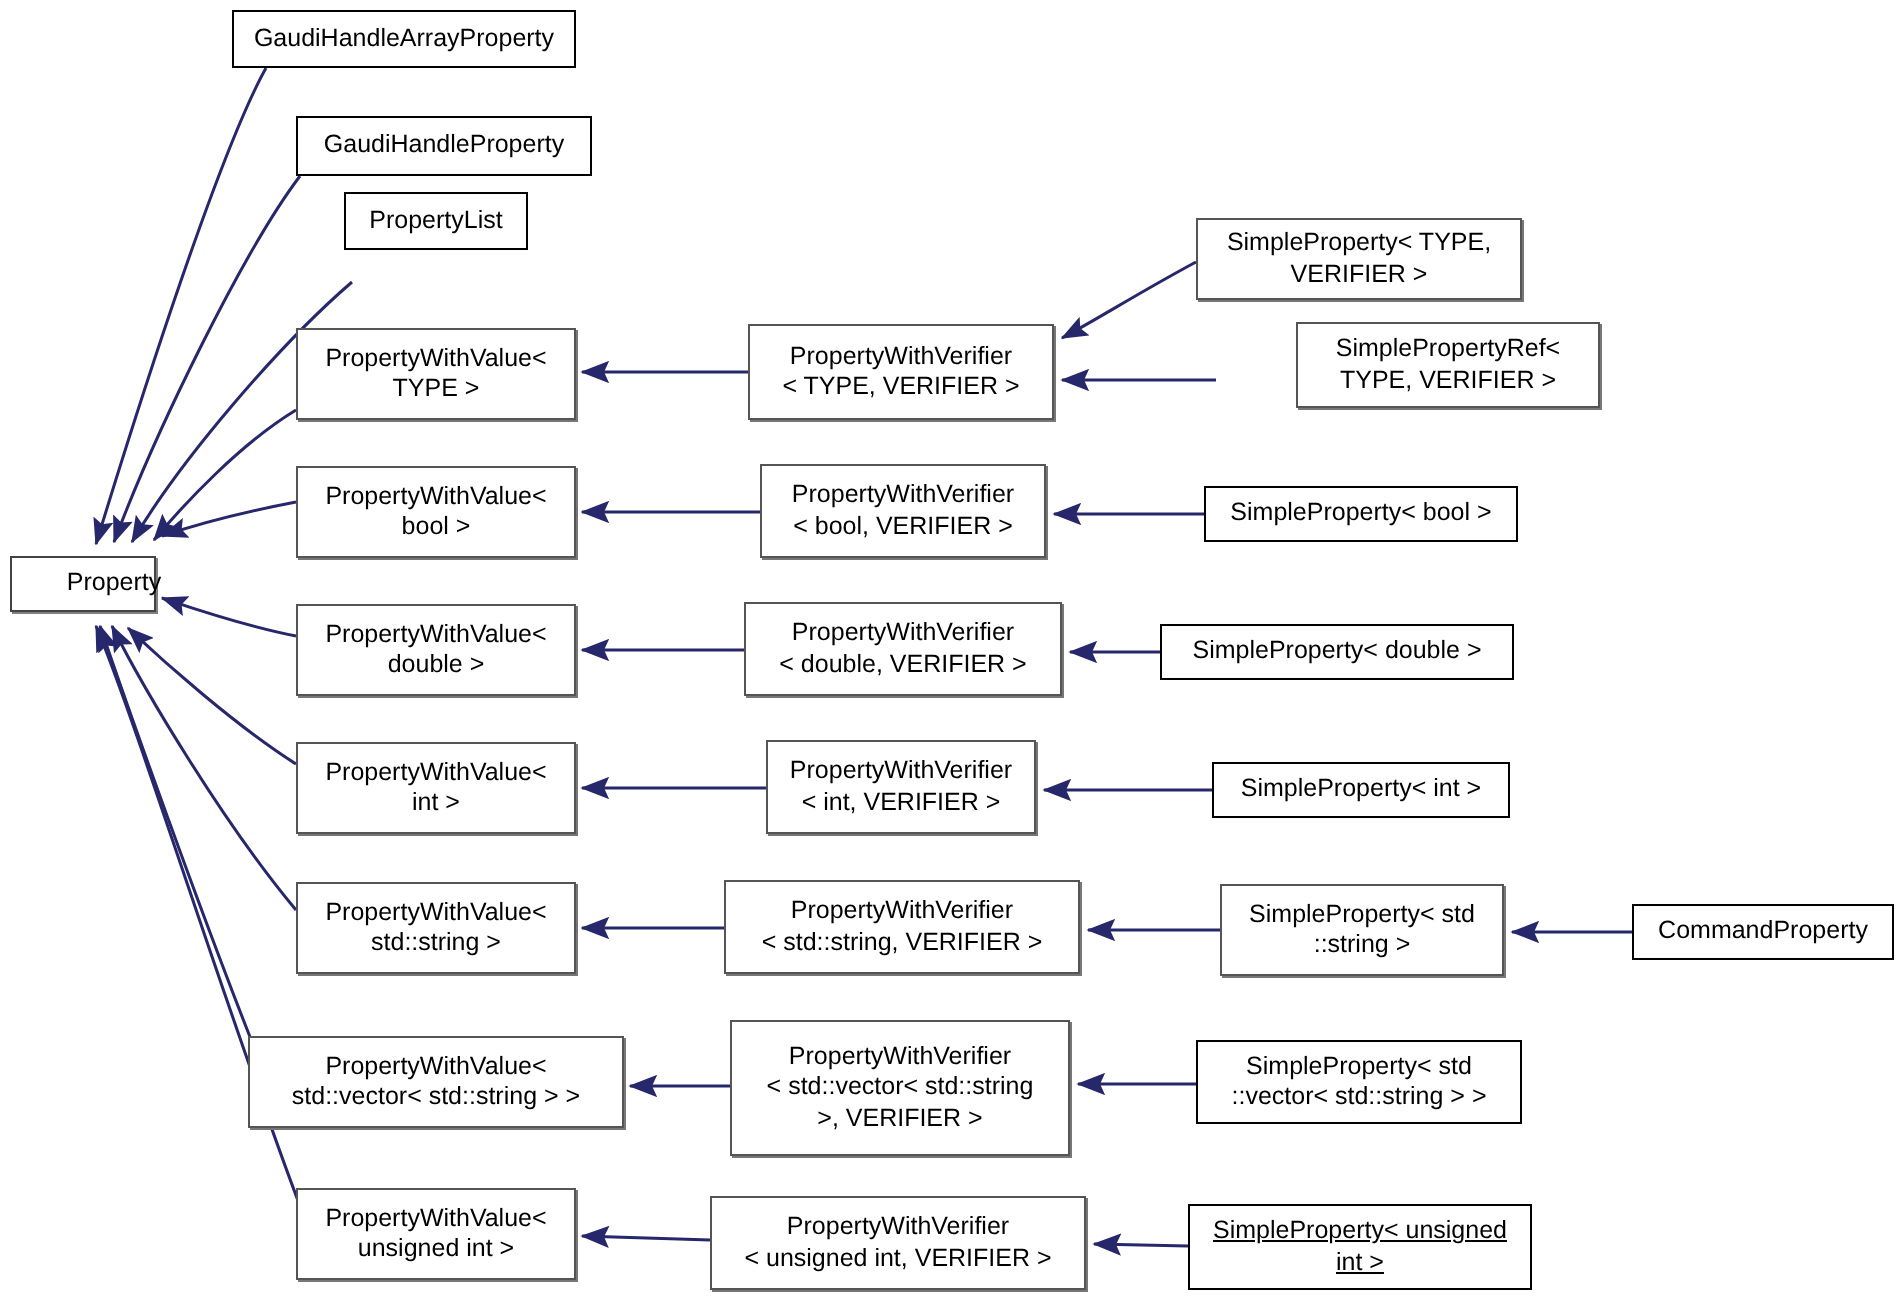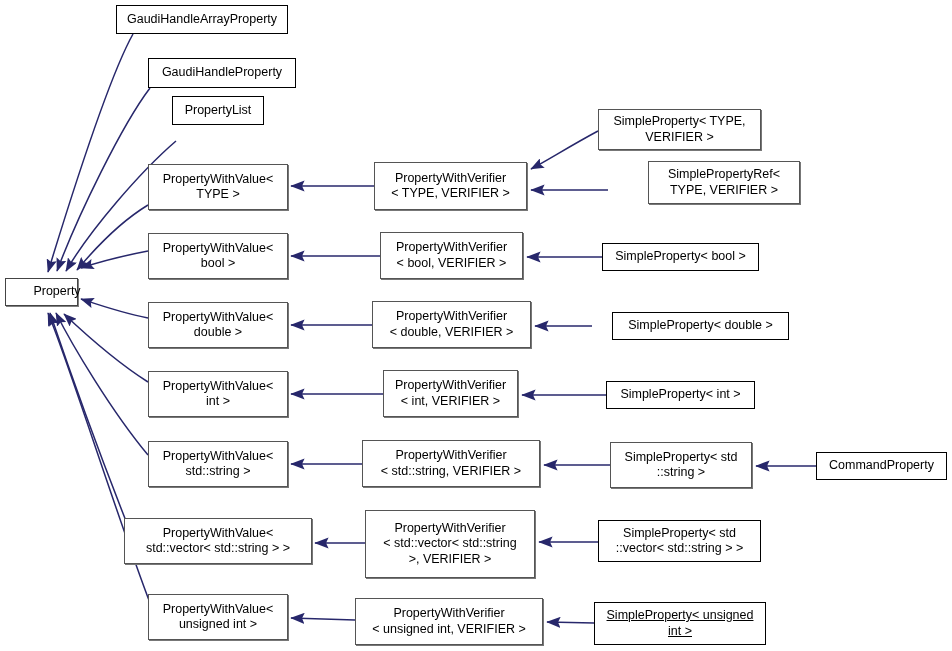--- a/index.html
+++ b/index.html
@@ -120,21 +120,21 @@
       <div class="node thick" style="left: 365px; top: 510px; width: 170px; height: 68px;"><span>PropertyWithVerifier
 &lt; std::vector&lt; std::string
 &gt;, VERIFIER &gt;</span></div>
       <div class="node thick" style="left: 355px; top: 598px; width: 188px; height: 47px;"><span>PropertyWithVerifier
 &lt; unsigned int, VERIFIER &gt;</span></div>
       <div class="node thick" style="left: 598px; top: 109px; width: 163px; height: 41px;"><span>SimpleProperty&lt; TYPE,
 VERIFIER &gt;</span></div>
       <div class="node thick" style="left: 608px; top: 161px; width: 152px; height: 43px; margin-left: 40px;"><span>SimplePropertyRef&lt;
 TYPE, VERIFIER &gt;</span></div>
       <div class="node" style="left: 602px; top: 243px; width: 157px; height: 28px;"><span>SimpleProperty&lt; bool &gt;</span></div>
-      <div class="node" style="left: 612px; top: 312px; width: 177px; height: 28px;"><span>SimpleProperty&lt; double &gt;</span></div>
+      <div class="node" style="left: 580px; top: 312px; width: 177px; height: 28px;"><span>SimpleProperty&lt; double &gt;</span></div>
       <div class="node" style="left: 606px; top: 381px; width: 149px; height: 28px;"><span>SimpleProperty&lt; int &gt;</span></div>
       <div class="node thick" style="left: 610px; top: 442px; width: 142px; height: 46px;"><span>SimpleProperty&lt; std
 ::string &gt;</span></div>
       <div class="node" style="left: 598px; top: 520px; width: 163px; height: 42px;"><span>SimpleProperty&lt; std
 ::vector&lt; std::string &gt; &gt;</span></div>
       <div class="node" style="left: 594px; top: 602px; width: 172px; height: 43px; text-decoration: underline;"><span>SimpleProperty&lt; unsigned
 int &gt;</span></div>
       <div class="node" style="left: 816px; top: 452px; width: 131px; height: 28px;"><span>CommandProperty</span></div>
     </div>
 </div>

